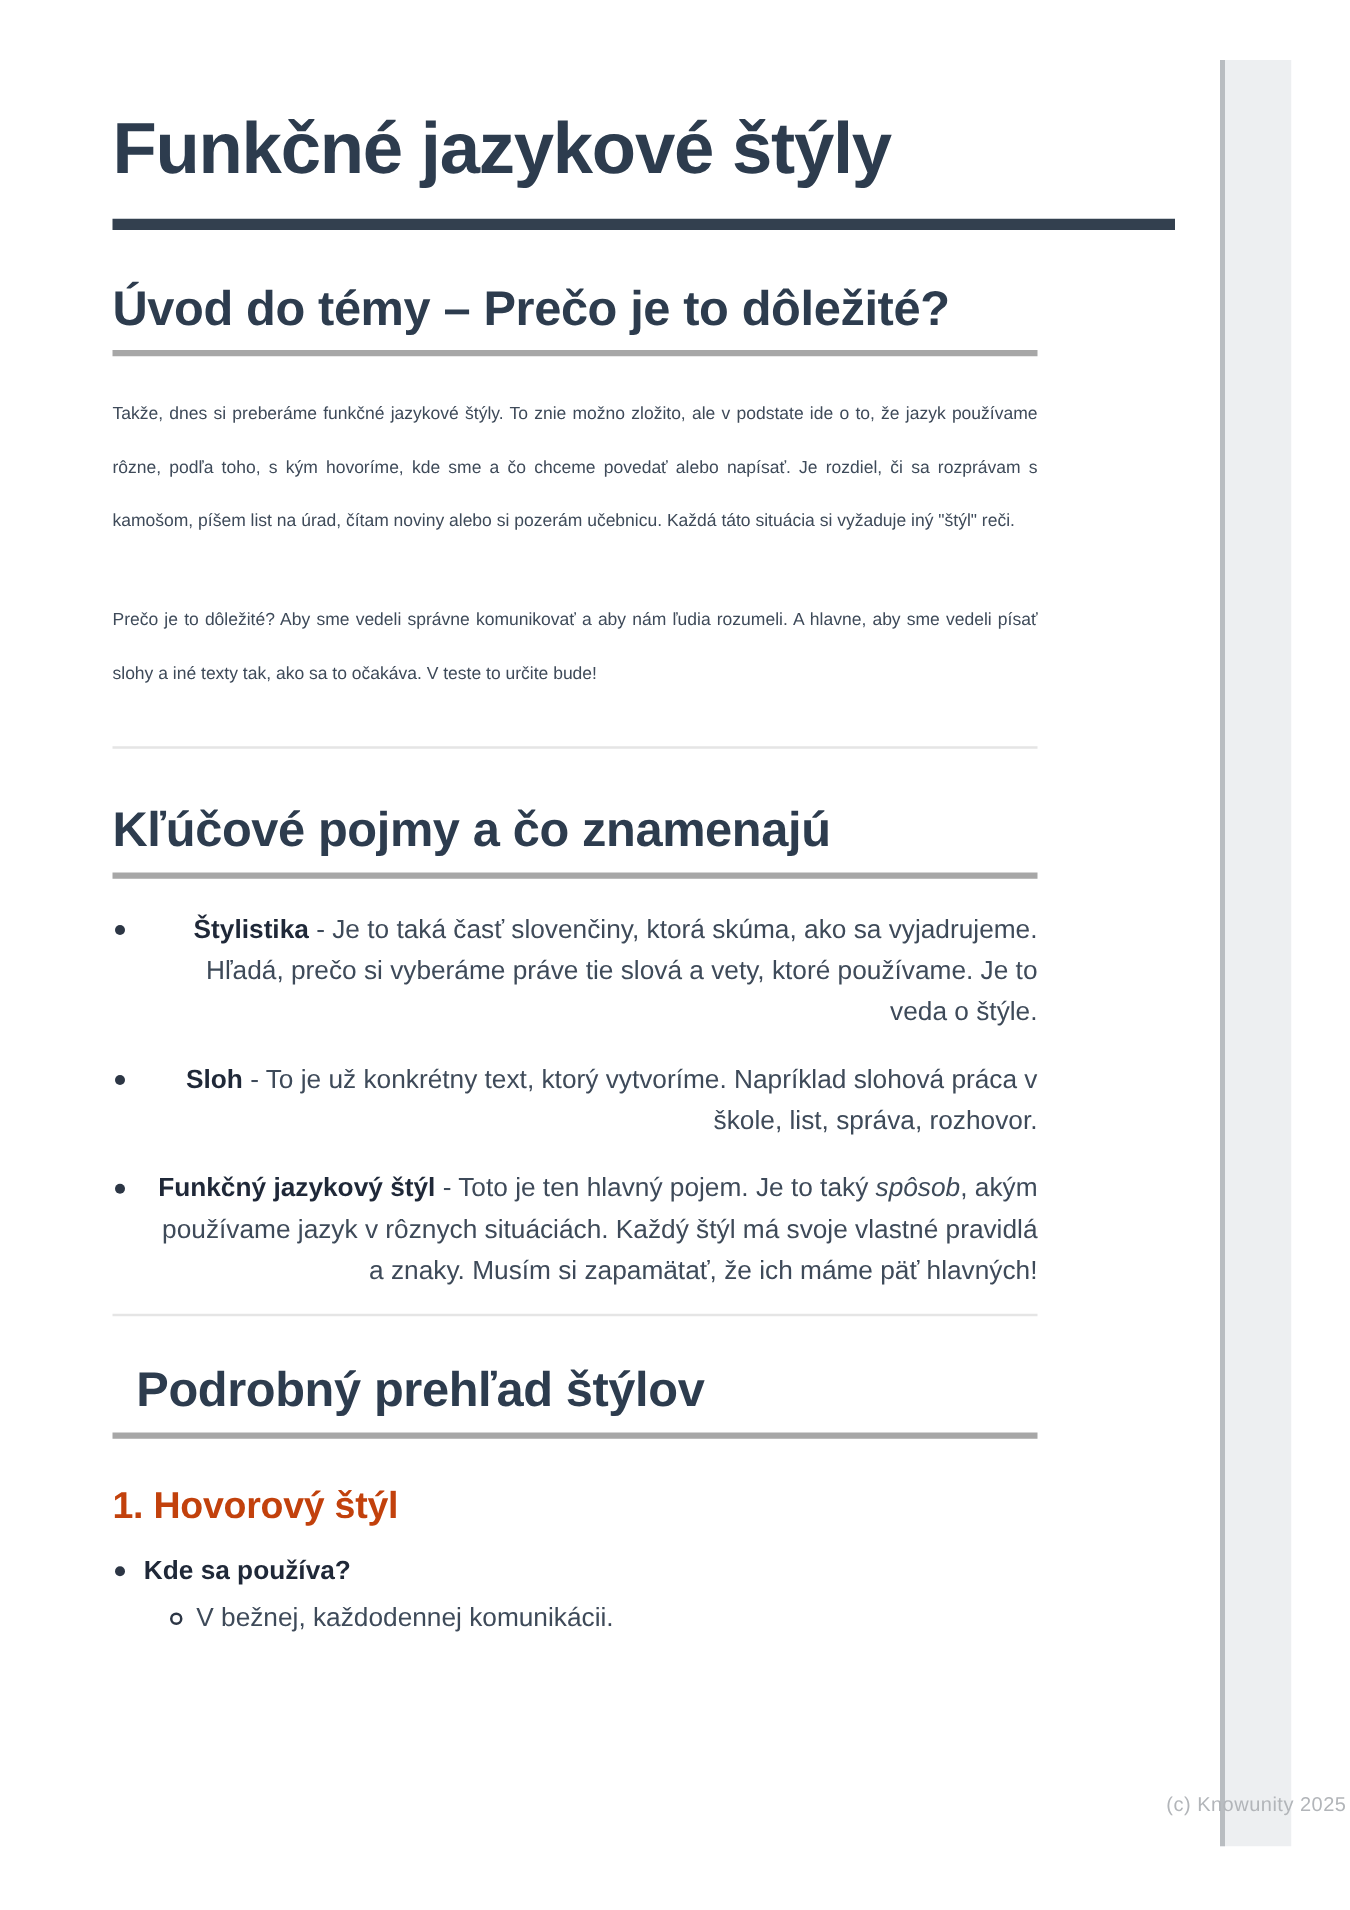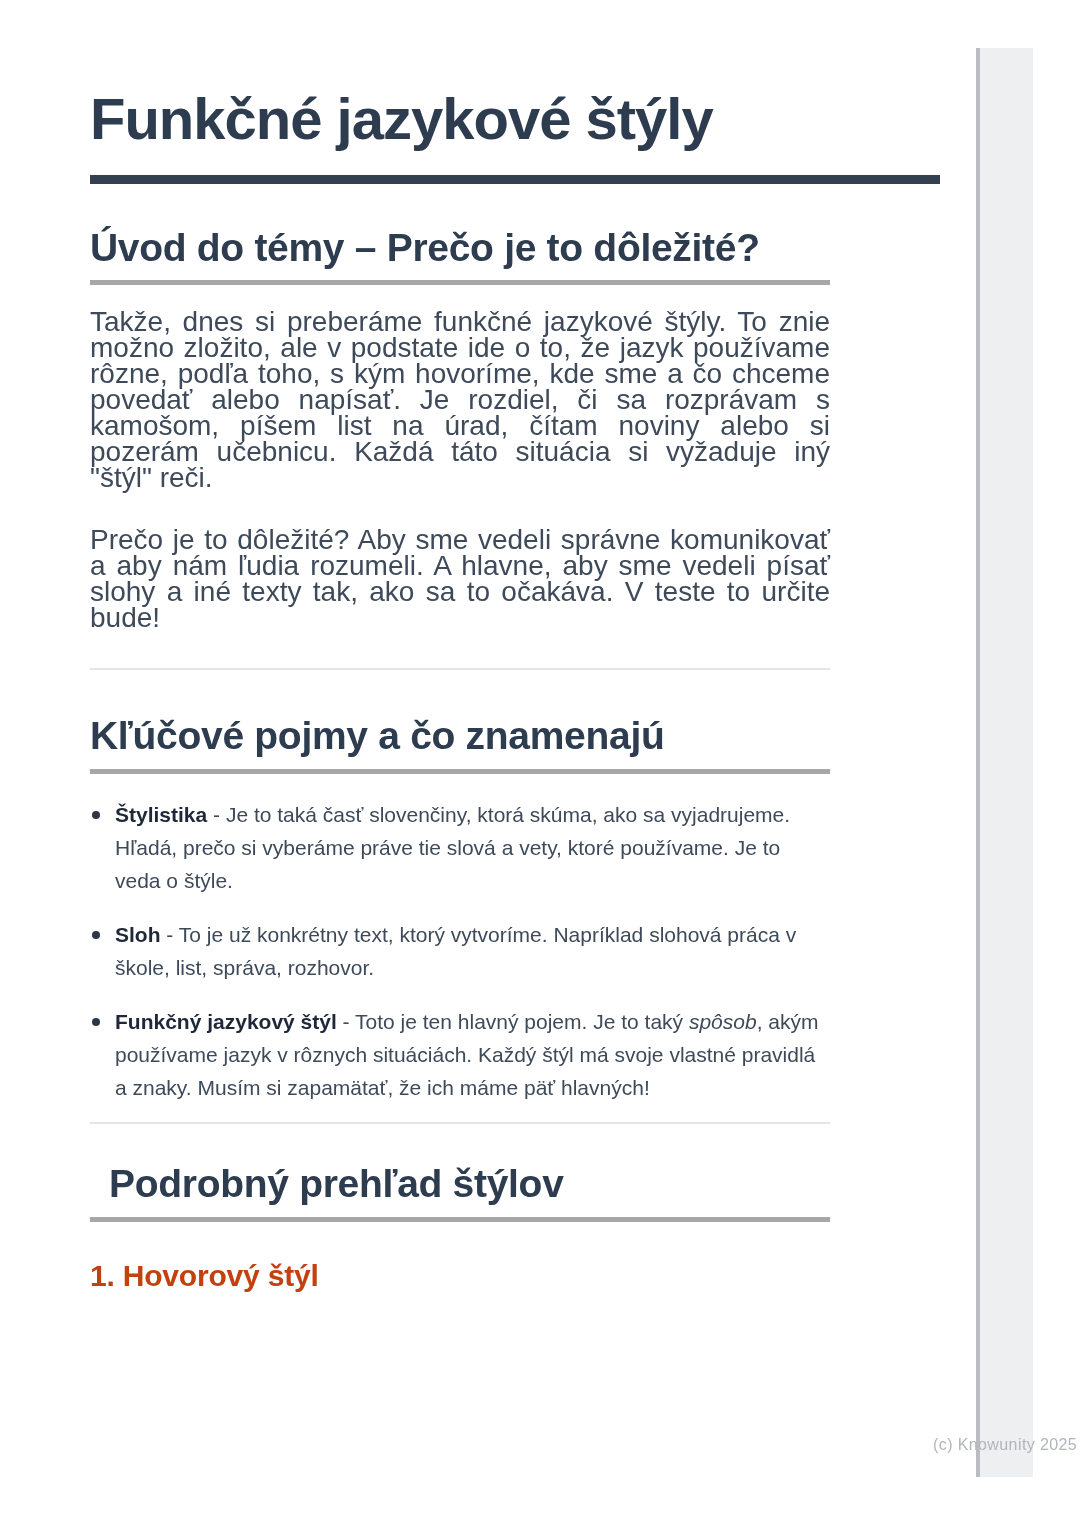--- a/index.html
+++ b/index.html
@@ -44,35 +44,35 @@
   .h2-intro    { margin-top: 38px; }
   .h2-concepts { margin-top: 40px; }
   .h2-overview { margin-top: 34px; margin-left: 19px; }
   .heading-rule {
     margin-top: 6px;
     width: 740px;
     height: 5px;
     background: #a7a7a7;
   }
   .para {
-    font-size: 28px;
-    line-height: 26px;
+    font-size: 14px;
+    line-height: 43px;
     color: #3e4a59;
     text-align: justify;
   }
   .para-first  { margin-top: 24px; }
   .para-second { margin-top: 36px; }
   .section-divider {
     height: 2px;
     background: #e5e5e5;
     width: 740px;
   }
   .divider-1 { margin-top: 37px; }
   .divider-2 { margin-top: 18px; }
-  .bullet-list { margin-top: 24px; list-style: none; }
+  .bullet-list { margin-top: 24px; list-style: none; text-align: right; }
   .bullet-item {
     position: relative;
     padding-left: 25px;
     font-size: 21px;
     line-height: 33px;
     color: #3e4a59;
   }
   .bullet-item + .bullet-item { margin-top: 21px; }
   .dot {
     position: absolute;
@@ -175,19 +175,29 @@
     </ul>
 
     <div class="section-divider divider-2"></div>
 
     <h2 class="h2 h2-overview">Podrobný prehľad štýlov</h2>
     <div class="heading-rule"></div>
 
 
     <h3 class="h3">1. Hovorový štýl</h3>
 
+    <ul class="sub-bullet-list">
+      <li class="lead-bullet">
+        <span class="dot"></span>
+        <span class="term">Kde sa používa?</span>
+      </li>
+      <li class="sub-item">
+        <span class="circle"></span>
+        <span>V bežnej, každodennej komunikácii.</span>
+      </li>
+    </ul>
 
   </div>
 
   <div class="page-edge-strip"></div>
   <div class="watermark">(c) Knowunity 2025</div>
 
 </div>
 
 </body></html>

